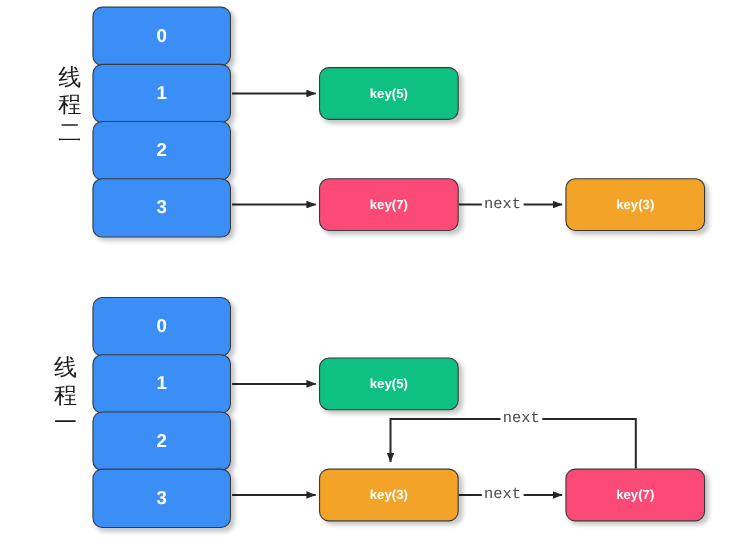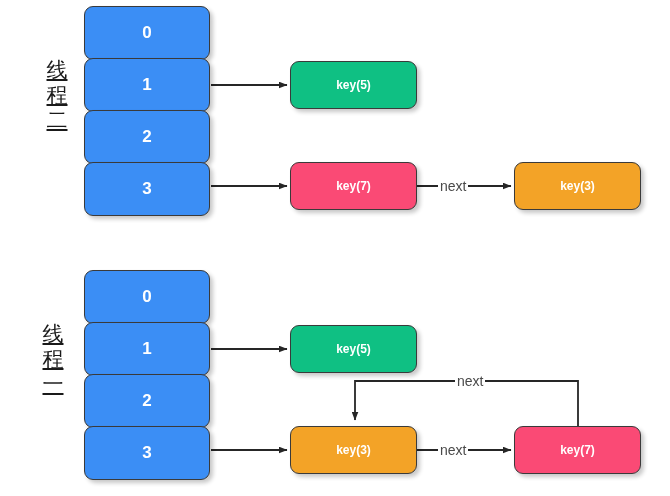--- a/index.html
+++ b/index.html
@@ -19,29 +19,28 @@
     position: absolute;
     left: 0;
     top: 0;
     width: 670px;
     height: 496px;
     pointer-events: none;
   }
   .thread-label {
     position: absolute;
     width: 34px;
-    text-align: center;
+    text-align: right;
     font-size: 21px;
     line-height: 25px;
     color: #1a1a1a;
     font-family: "DejaVu Sans", sans-serif;
     letter-spacing: 0px;
     white-space: normal;
     word-break: break-all;
-    text-decoration: underline;
   }
   .bucket {
     position: absolute;
     width: 126px;
     height: 54px;
     box-sizing: border-box;
     border: 1.6px solid #3a3a3a;
     border-radius: 9px;
     background: #3b8ef5;
     color: #ffffff;
@@ -67,21 +66,21 @@
     justify-content: center;
     box-shadow: 3px 3px 4px rgba(0,0,0,0.22);
   }
   .edge-label {
     position: absolute;
     font-size: 14px;
     color: #4a4a4a;
     background: #ffffff;
     padding: 0 2px;
     line-height: 16px;
-    font-family: Liberation Sans, sans-serif;
+    font-family: Liberation Mono, monospace;
   }
 </style>
 </head>
 <body>
 
 <div id="canvas">
 
   <svg class="layer" viewBox="0 0 670 496">
     <defs>
       <marker id="arrowhead" markerWidth="9" markerHeight="7" refX="8.5" refY="3.5" orient="auto" markerUnits="userSpaceOnUse">

